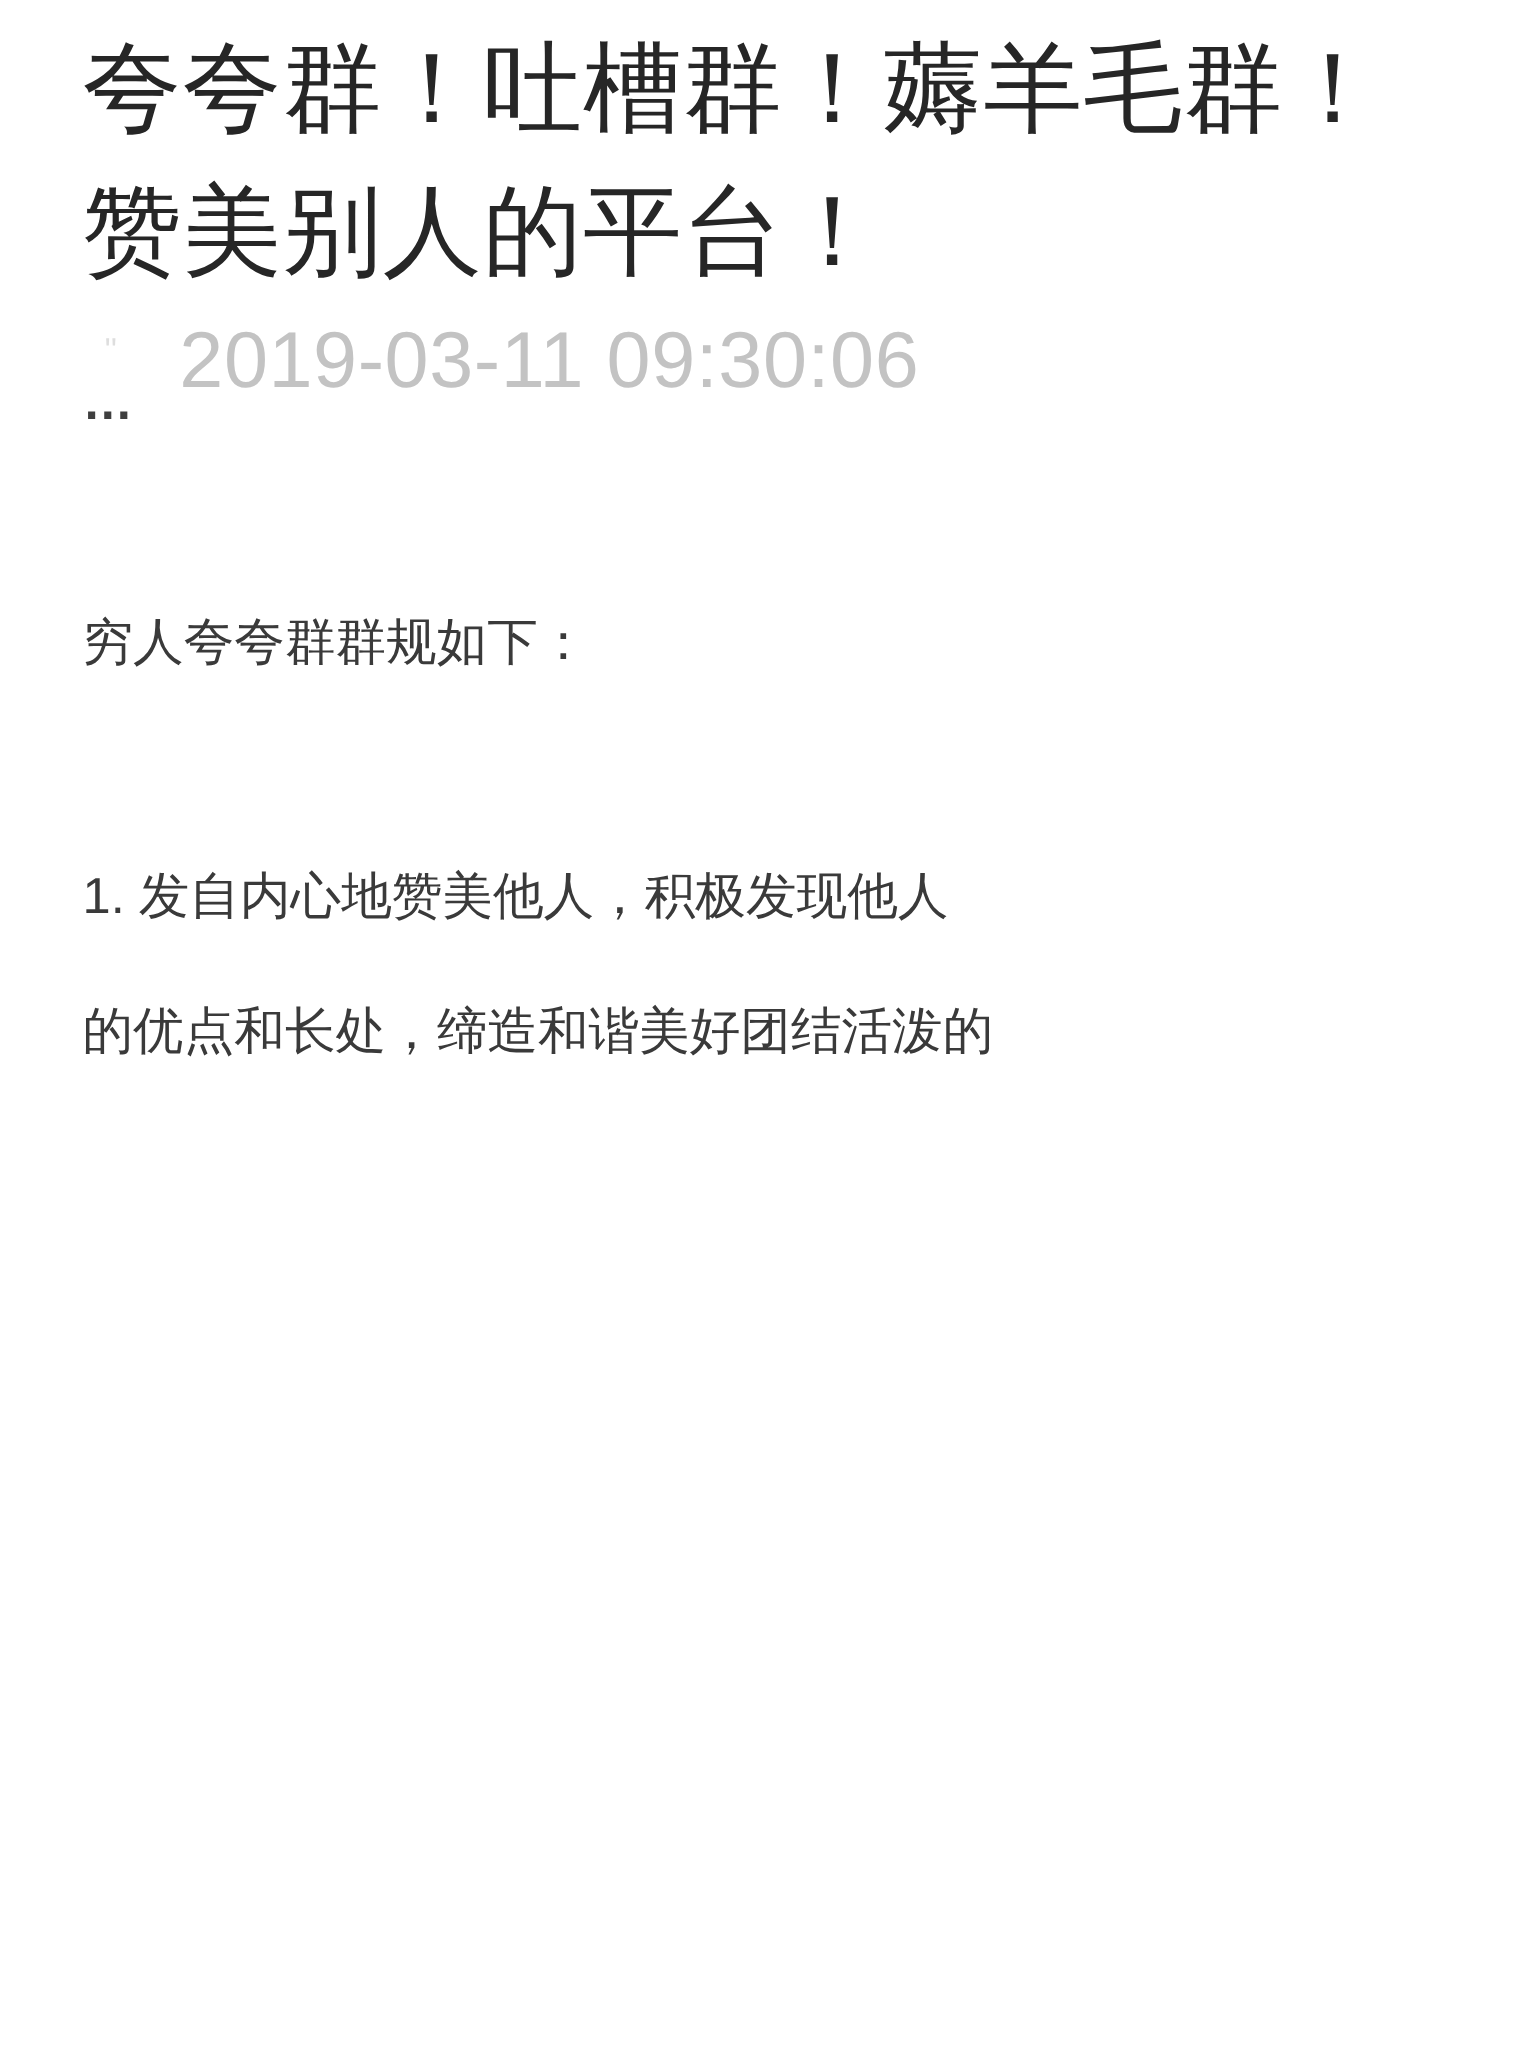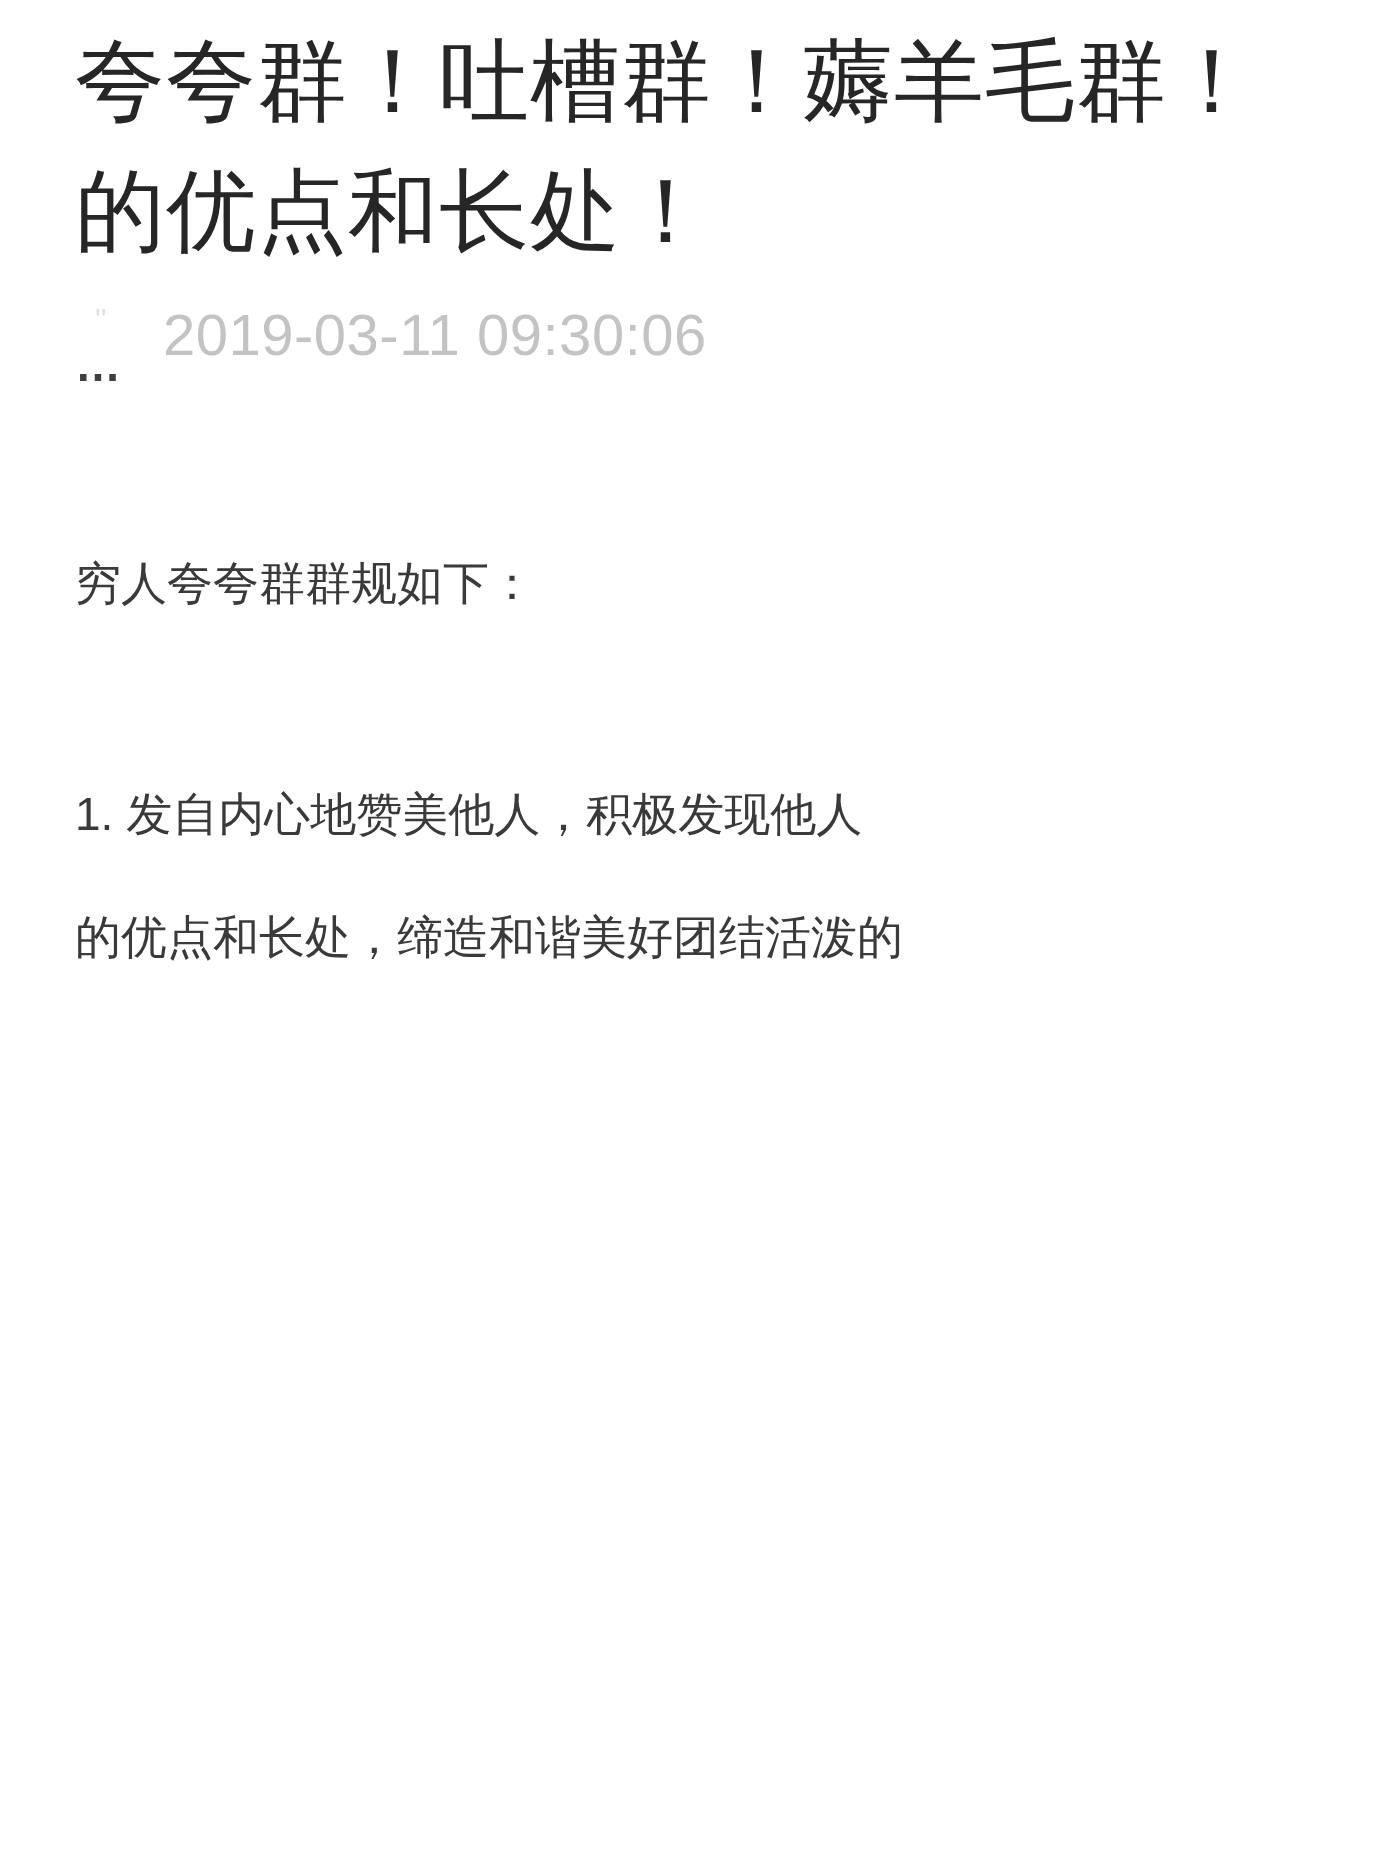--- a/index.html
+++ b/index.html
@@ -55,21 +55,21 @@
     bottom: -16px;
     left: 0;
     font-size: 46px;
     font-weight: bold;
     letter-spacing: -3px;
     color: #3f3f3f;
     line-height: 1;
   }
   .timestamp {
     color: #c3c3c3;
-    font-size: 58px;
+    font-size: 72px;
     line-height: 1;
     padding-bottom: 8px;
     letter-spacing: 0.5px;
     white-space: nowrap;
   }
   .para {
     margin: 0;
     font-size: 46px;
     line-height: 123px;
     color: #3a3a3a;
@@ -79,21 +79,21 @@
   .para-lead { margin-top: 150px; }
   .para-body { margin-top: 95px; }
   .para-rule { margin-top: 108px; }
 </style>
 </head>
 <body>
 
 <div class="page">
 
   <h1 class="title">夸夸群！吐槽群！薅羊毛群！
-的优点和长处！</h1>
+赞美别人的平台！</h1>
 
   <div class="meta">
     <span class="author-mark">
       <span class="author-tick">''</span>
       <span class="author-dots">…</span>
     </span>
     <span class="timestamp">2019-03-11 09:30:06</span>
   </div>
 
   <p class="para para-lead">穷人夸夸群群规如下：</p>

